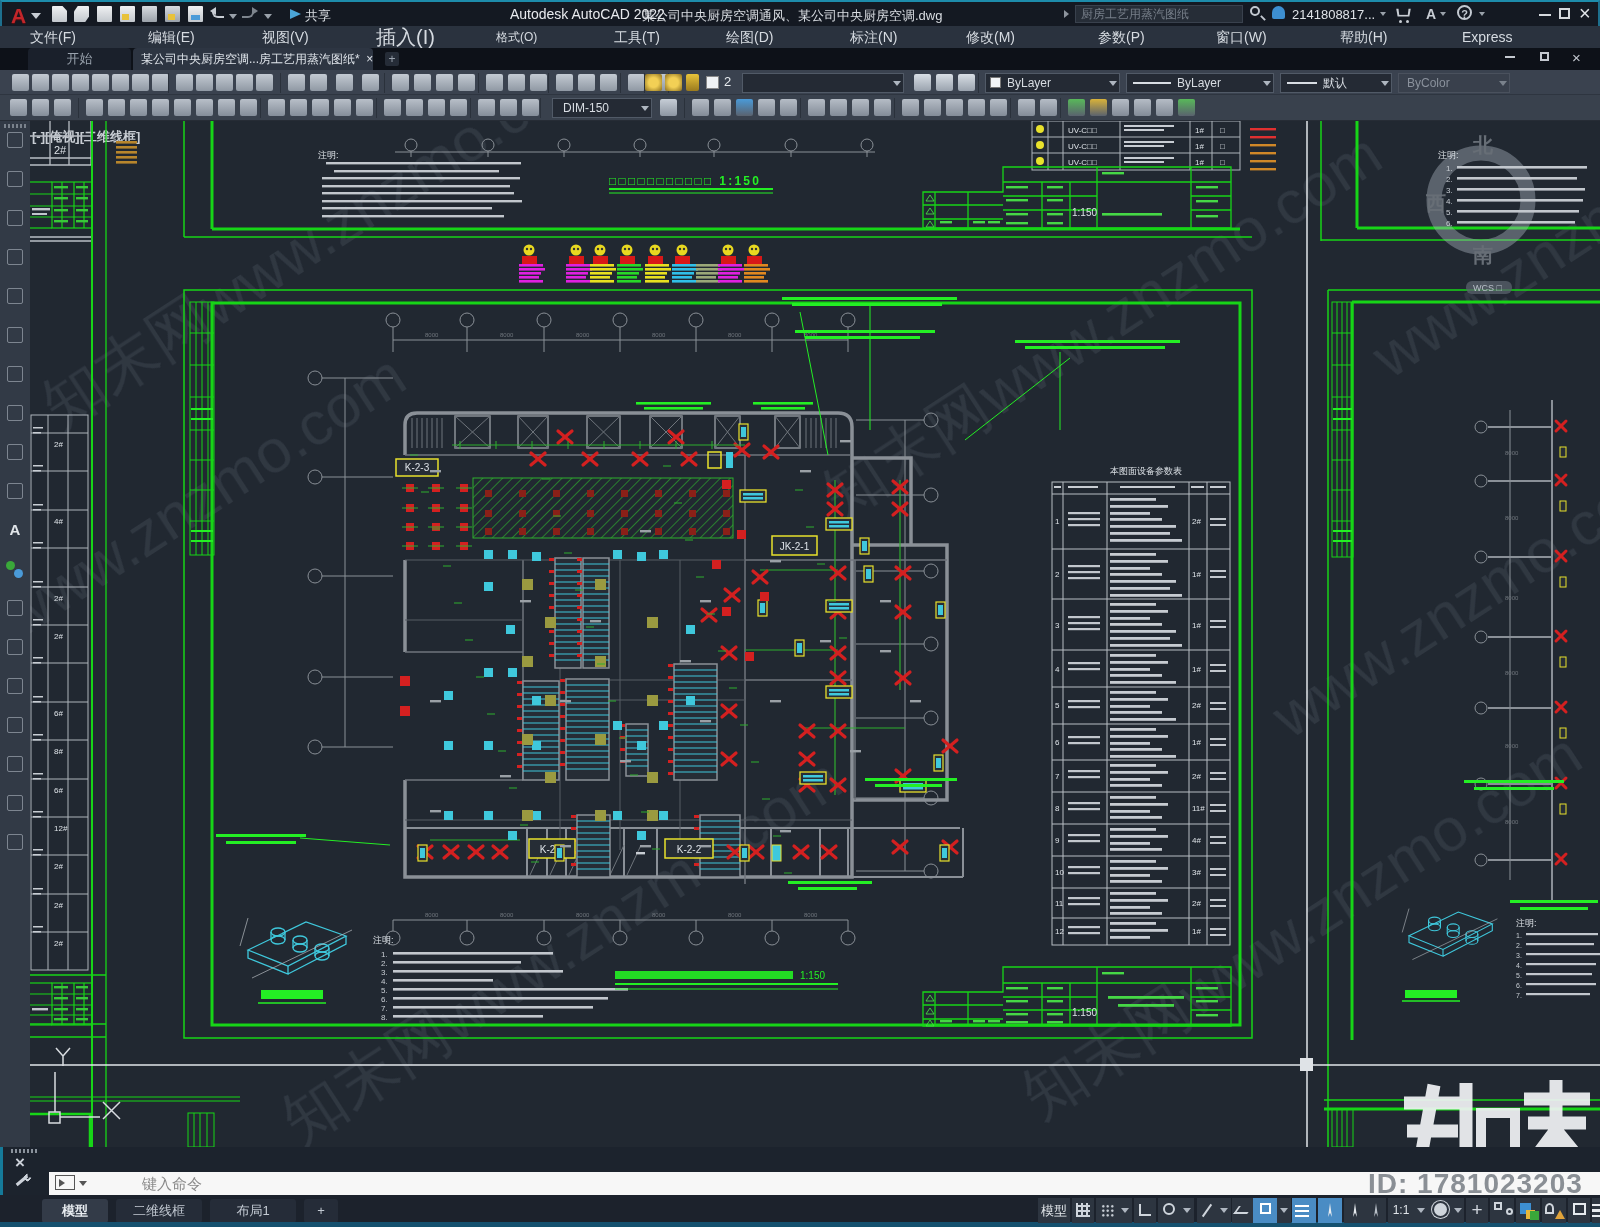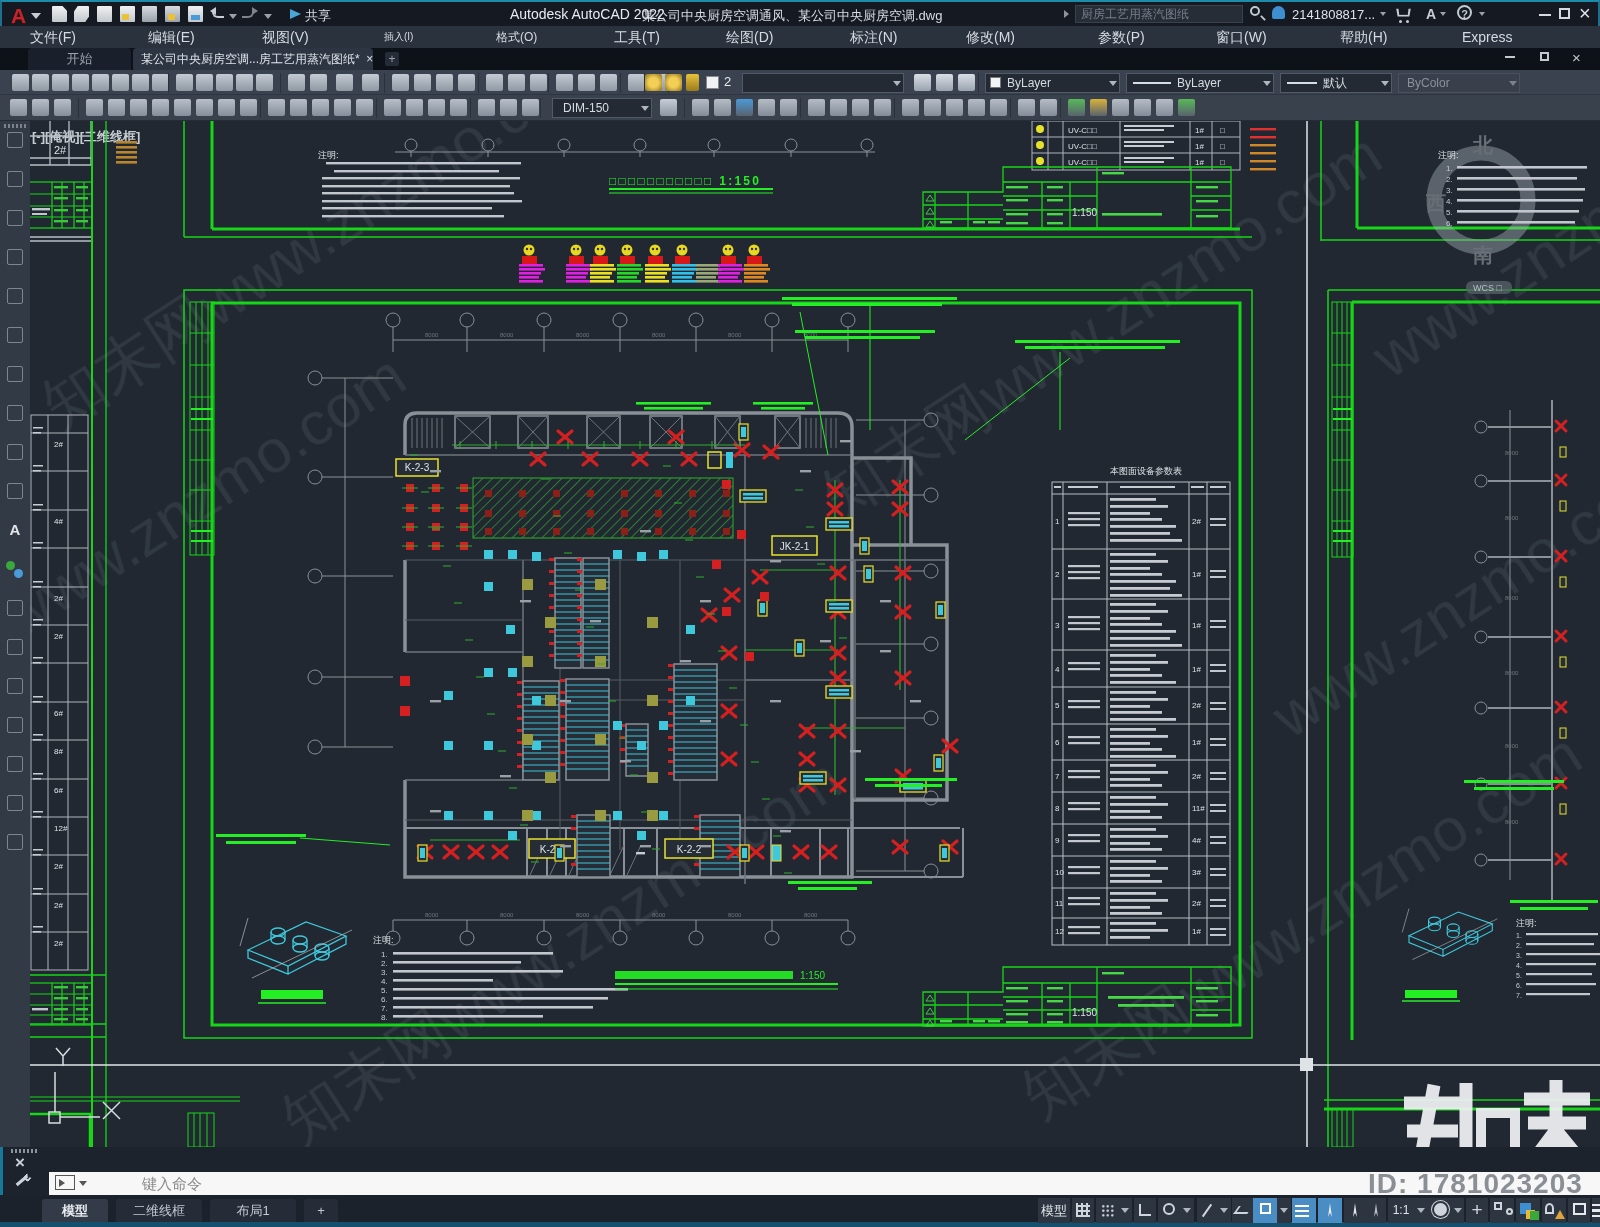--- a/index.html
+++ b/index.html
@@ -60,21 +60,21 @@
 <div class="abs" style="left:1455px;top:3px;width:15px;height:15px;border:2px solid #c3c9d1;border-radius:50%;color:#c3c9d1;font-size:11px;text-align:center;line-height:15px;font-weight:bold">?</div>
 <div class="abs" style="left:1477px;top:10px;border-left:3px solid transparent;border-right:3px solid transparent;border-top:4px solid #9aa1aa;width:0;height:0"></div>
 <div class="abs" style="left:1537px;top:12px;width:12px;height:2px;background:#d6dade"></div>
 <div class="abs" style="left:1557px;top:6px;width:11px;height:11px;border:2px solid #d6dade"></div>
 <div class="abs" style="left:1577px;top:0px;color:#e2e6ea;font-size:20px">×</div>
 </div>
 <div id="menubar">
 <div class="abs" style="left:30px;top:0;color:#d6dbe1;font-size:14px;line-height:22px">文件(F)</div>
 <div class="abs" style="left:148px;top:0;color:#d6dbe1;font-size:14px;line-height:22px">编辑(E)</div>
 <div class="abs" style="left:262px;top:0;color:#d6dbe1;font-size:14px;line-height:22px">视图(V)</div>
-<div class="abs" style="left:384px;top:0;color:#d6dbe1;font-size:10px;line-height:22px">插入(I)</div>
+<div class="abs" style="left:376px;top:0;color:#d6dbe1;font-size:20px;line-height:22px">插入(I)</div>
 <div class="abs" style="left:496px;top:0;color:#d6dbe1;font-size:12px;line-height:22px">格式(O)</div>
 <div class="abs" style="left:614px;top:0;color:#d6dbe1;font-size:14px;line-height:22px">工具(T)</div>
 <div class="abs" style="left:726px;top:0;color:#d6dbe1;font-size:14px;line-height:22px">绘图(D)</div>
 <div class="abs" style="left:850px;top:0;color:#d6dbe1;font-size:14px;line-height:22px">标注(N)</div>
 <div class="abs" style="left:966px;top:0;color:#d6dbe1;font-size:14px;line-height:22px">修改(M)</div>
 <div class="abs" style="left:1098px;top:0;color:#d6dbe1;font-size:14px;line-height:22px">参数(P)</div>
 <div class="abs" style="left:1216px;top:0;color:#d6dbe1;font-size:14px;line-height:22px">窗口(W)</div>
 <div class="abs" style="left:1340px;top:0;color:#d6dbe1;font-size:14px;line-height:22px">帮助(H)</div>
 <div class="abs" style="left:1462px;top:0;color:#d6dbe1;font-size:14px;line-height:22px">Express</div>
 </div>
@@ -132,21 +132,21 @@
 <div class="combo" style="left:742px;top:3px;width:162px">
       <div class="arr"></div>
     </div>
 <div class="ic" style="left:914px;top:4px;background:linear-gradient(#d8dee5,#9aa3ae)"></div>
 <div class="ic" style="left:936px;top:4px;background:linear-gradient(#d8dee5,#9aa3ae)"></div>
 <div class="ic" style="left:958px;top:4px;background:linear-gradient(#d8dee5,#9aa3ae)"></div>
 <div class="sep" style="left:978px"></div>
 <div class="combo" style="left:985px;top:3px;width:135px"><span style="display:inline-block;width:11px;height:11px;background:#f2f4f6;border:1px solid #777;margin:3px 6px 0 4px;vertical-align:top"></span>ByLayer<div class="arr"></div></div>
 <div class="combo" style="left:1126px;top:3px;width:148px"><span style="display:inline-block;width:38px;height:2px;background:#d8dde3;margin:0 6px 3px 6px"></span>ByLayer<div class="arr"></div></div>
 <div class="combo" style="left:1280px;top:3px;width:112px"><span style="display:inline-block;width:30px;height:2px;background:#d8dde3;margin:0 6px 3px 6px"></span>默认<div class="arr"></div></div>
-<div class="combo" style="left:1398px;top:3px;width:122px;background:#39404c;color:#8a919c;border-color:#4a515d;padding-left:8px">ByColor<div class="arr" style="border-top-color:#7a828c"></div></div>
+<div class="combo" style="left:1398px;top:3px;width:112px;background:#39404c;color:#8a919c;border-color:#4a515d;padding-left:8px">ByColor<div class="arr" style="border-top-color:#7a828c"></div></div>
 </div>
 <div id="ribbon2">
 <div class="ic" style="left:10px;top:4px;background:linear-gradient(#c6cdd6,#8d96a2);opacity:.9"></div>
 <div class="ic" style="left:32px;top:4px;background:linear-gradient(#c6cdd6,#8d96a2);opacity:.9"></div>
 <div class="ic" style="left:54px;top:4px;background:linear-gradient(#c6cdd6,#8d96a2);opacity:.9"></div>
 <div class="ic" style="left:86px;top:4px;background:linear-gradient(#c6cdd6,#8d96a2);opacity:.9"></div>
 <div class="ic" style="left:108px;top:4px;background:linear-gradient(#c6cdd6,#8d96a2);opacity:.9"></div>
 <div class="ic" style="left:130px;top:4px;background:linear-gradient(#c6cdd6,#8d96a2);opacity:.9"></div>
 <div class="ic" style="left:152px;top:4px;background:linear-gradient(#c6cdd6,#8d96a2);opacity:.9"></div>
 <div class="ic" style="left:174px;top:4px;background:linear-gradient(#c6cdd6,#8d96a2);opacity:.9"></div>

